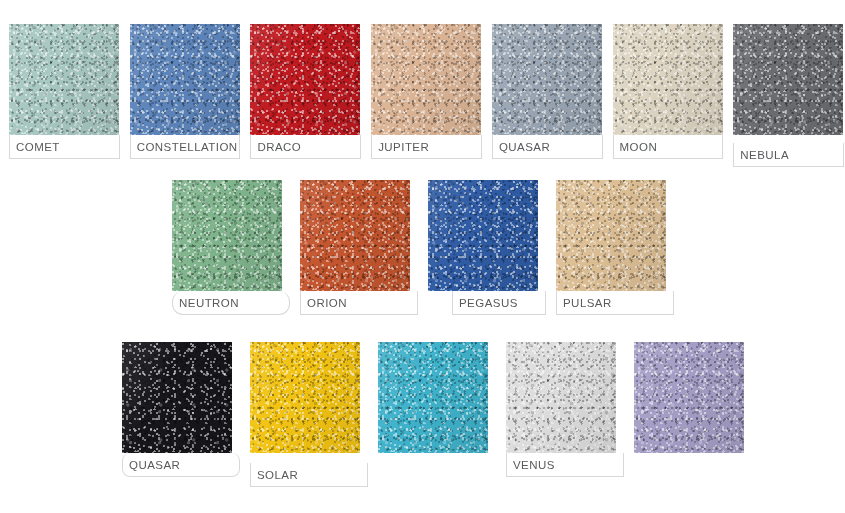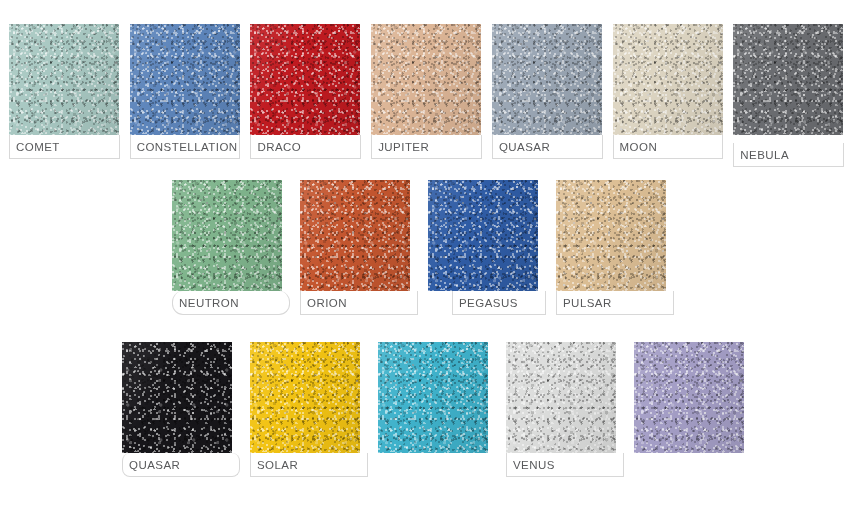--- a/index.html
+++ b/index.html
@@ -270,21 +270,21 @@
         <span class="swatch-label-text" style="color: rgb(88, 89, 91);">QUASAR</span>
       </div>
     </div>
 
     <div class="swatch-card">
       <div class="swatch-chip" style="background-color: rgb(242, 195, 19);">
         <div class="grain"></div>
         <div class="grain2"></div>
         <div class="sheen"></div>
       </div>
-      <div class="swatch-label-band" style="border-top: none; border-right-color: rgb(216, 216, 216); border-bottom-color: rgb(216, 216, 216); border-left-color: rgb(216, 216, 216);">
+      <div class="swatch-label-band" style="border-top: none; border-right-color: rgb(216, 216, 216); border-bottom-color: rgb(216, 216, 216); border-left-color: rgb(216, 216, 216); margin-top: 10px;">
         <span class="swatch-label-text" style="color: rgb(88, 89, 91);">SOLAR</span>
       </div>
     </div>
 
     <div class="swatch-card">
       <div class="swatch-chip" style="background-color: rgb(63, 178, 203);">
         <div class="grain"></div>
         <div class="grain2"></div>
         <div class="sheen"></div>
       </div>

